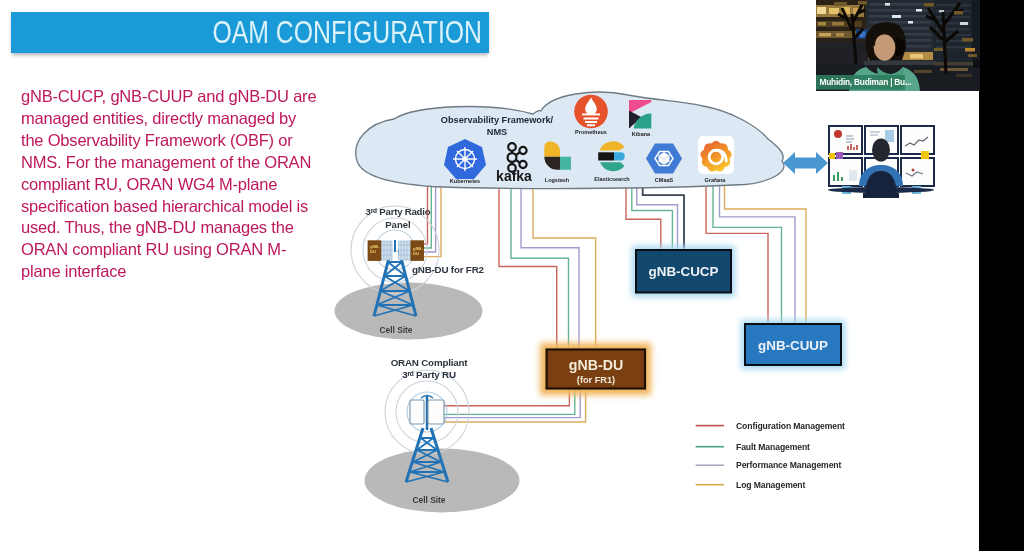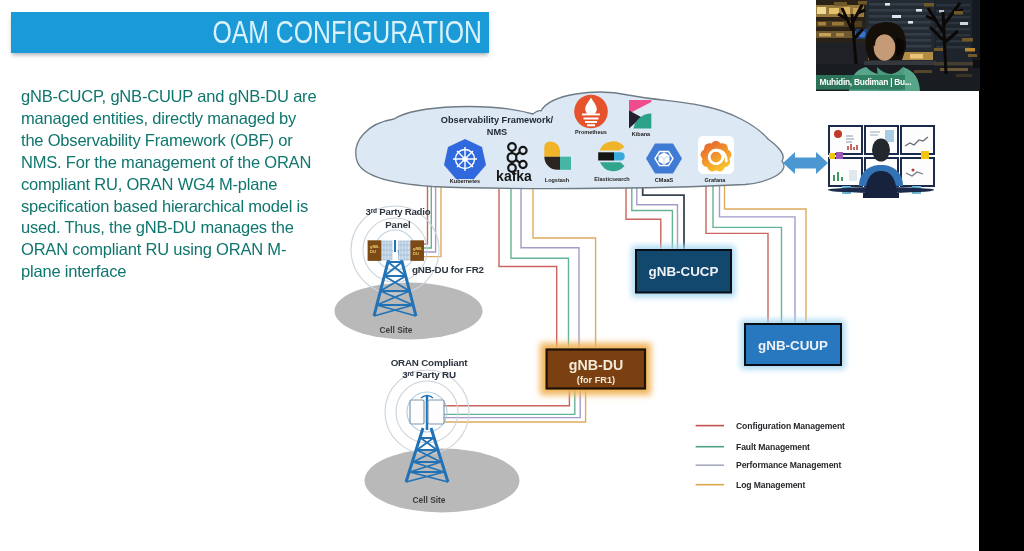--- a/index.html
+++ b/index.html
@@ -2,21 +2,21 @@
 <html><head>
 <meta charset="utf-8">
 <style>
   html,body{margin:0;padding:0;}
   body{width:1024px;height:551px;position:relative;background:#ffffff;overflow:hidden;
        font-family:"Liberation Sans", sans-serif;}
   #blackstrip{position:absolute;left:979px;top:0;width:45px;height:551px;background:#000;}
   #titlebar{position:absolute;left:11px;top:12px;width:478px;height:41px;background:#1b9ad8;box-shadow:0 3px 4px -1px rgba(90,100,110,0.5);}
   #titletext{position:absolute;right:7px;top:3px;color:#d9f2fb;font-size:31px;
        white-space:nowrap;transform:scaleX(0.80);transform-origin:right center;}
-  #bodytext{position:absolute;left:21px;top:86px;color:#0f766e;font-size:16.5px;
+  #bodytext{position:absolute;left:21px;top:86px;color:#be185d;font-size:16.5px;
        line-height:21.9px;letter-spacing:-0.2px;white-space:nowrap;}
 </style>
 </head>
 <body>
 <div id="blackstrip"></div>
 <div id="titlebar">
     <div id="titletext">OAM CONFIGURATION</div>
   </div>
 <div id="bodytext">gNB-CUCP, gNB-CUUP and gNB-DU are<br>managed entities, directly managed by<br>the Observability Framework (OBF) or<br>NMS. For the management of the ORAN<br>compliant RU, ORAN WG4 M-plane<br>specification based hierarchical model is<br>used. Thus, the gNB-DU manages the<br>ORAN compliant RU using ORAN M-<br>plane interface</div>
 

